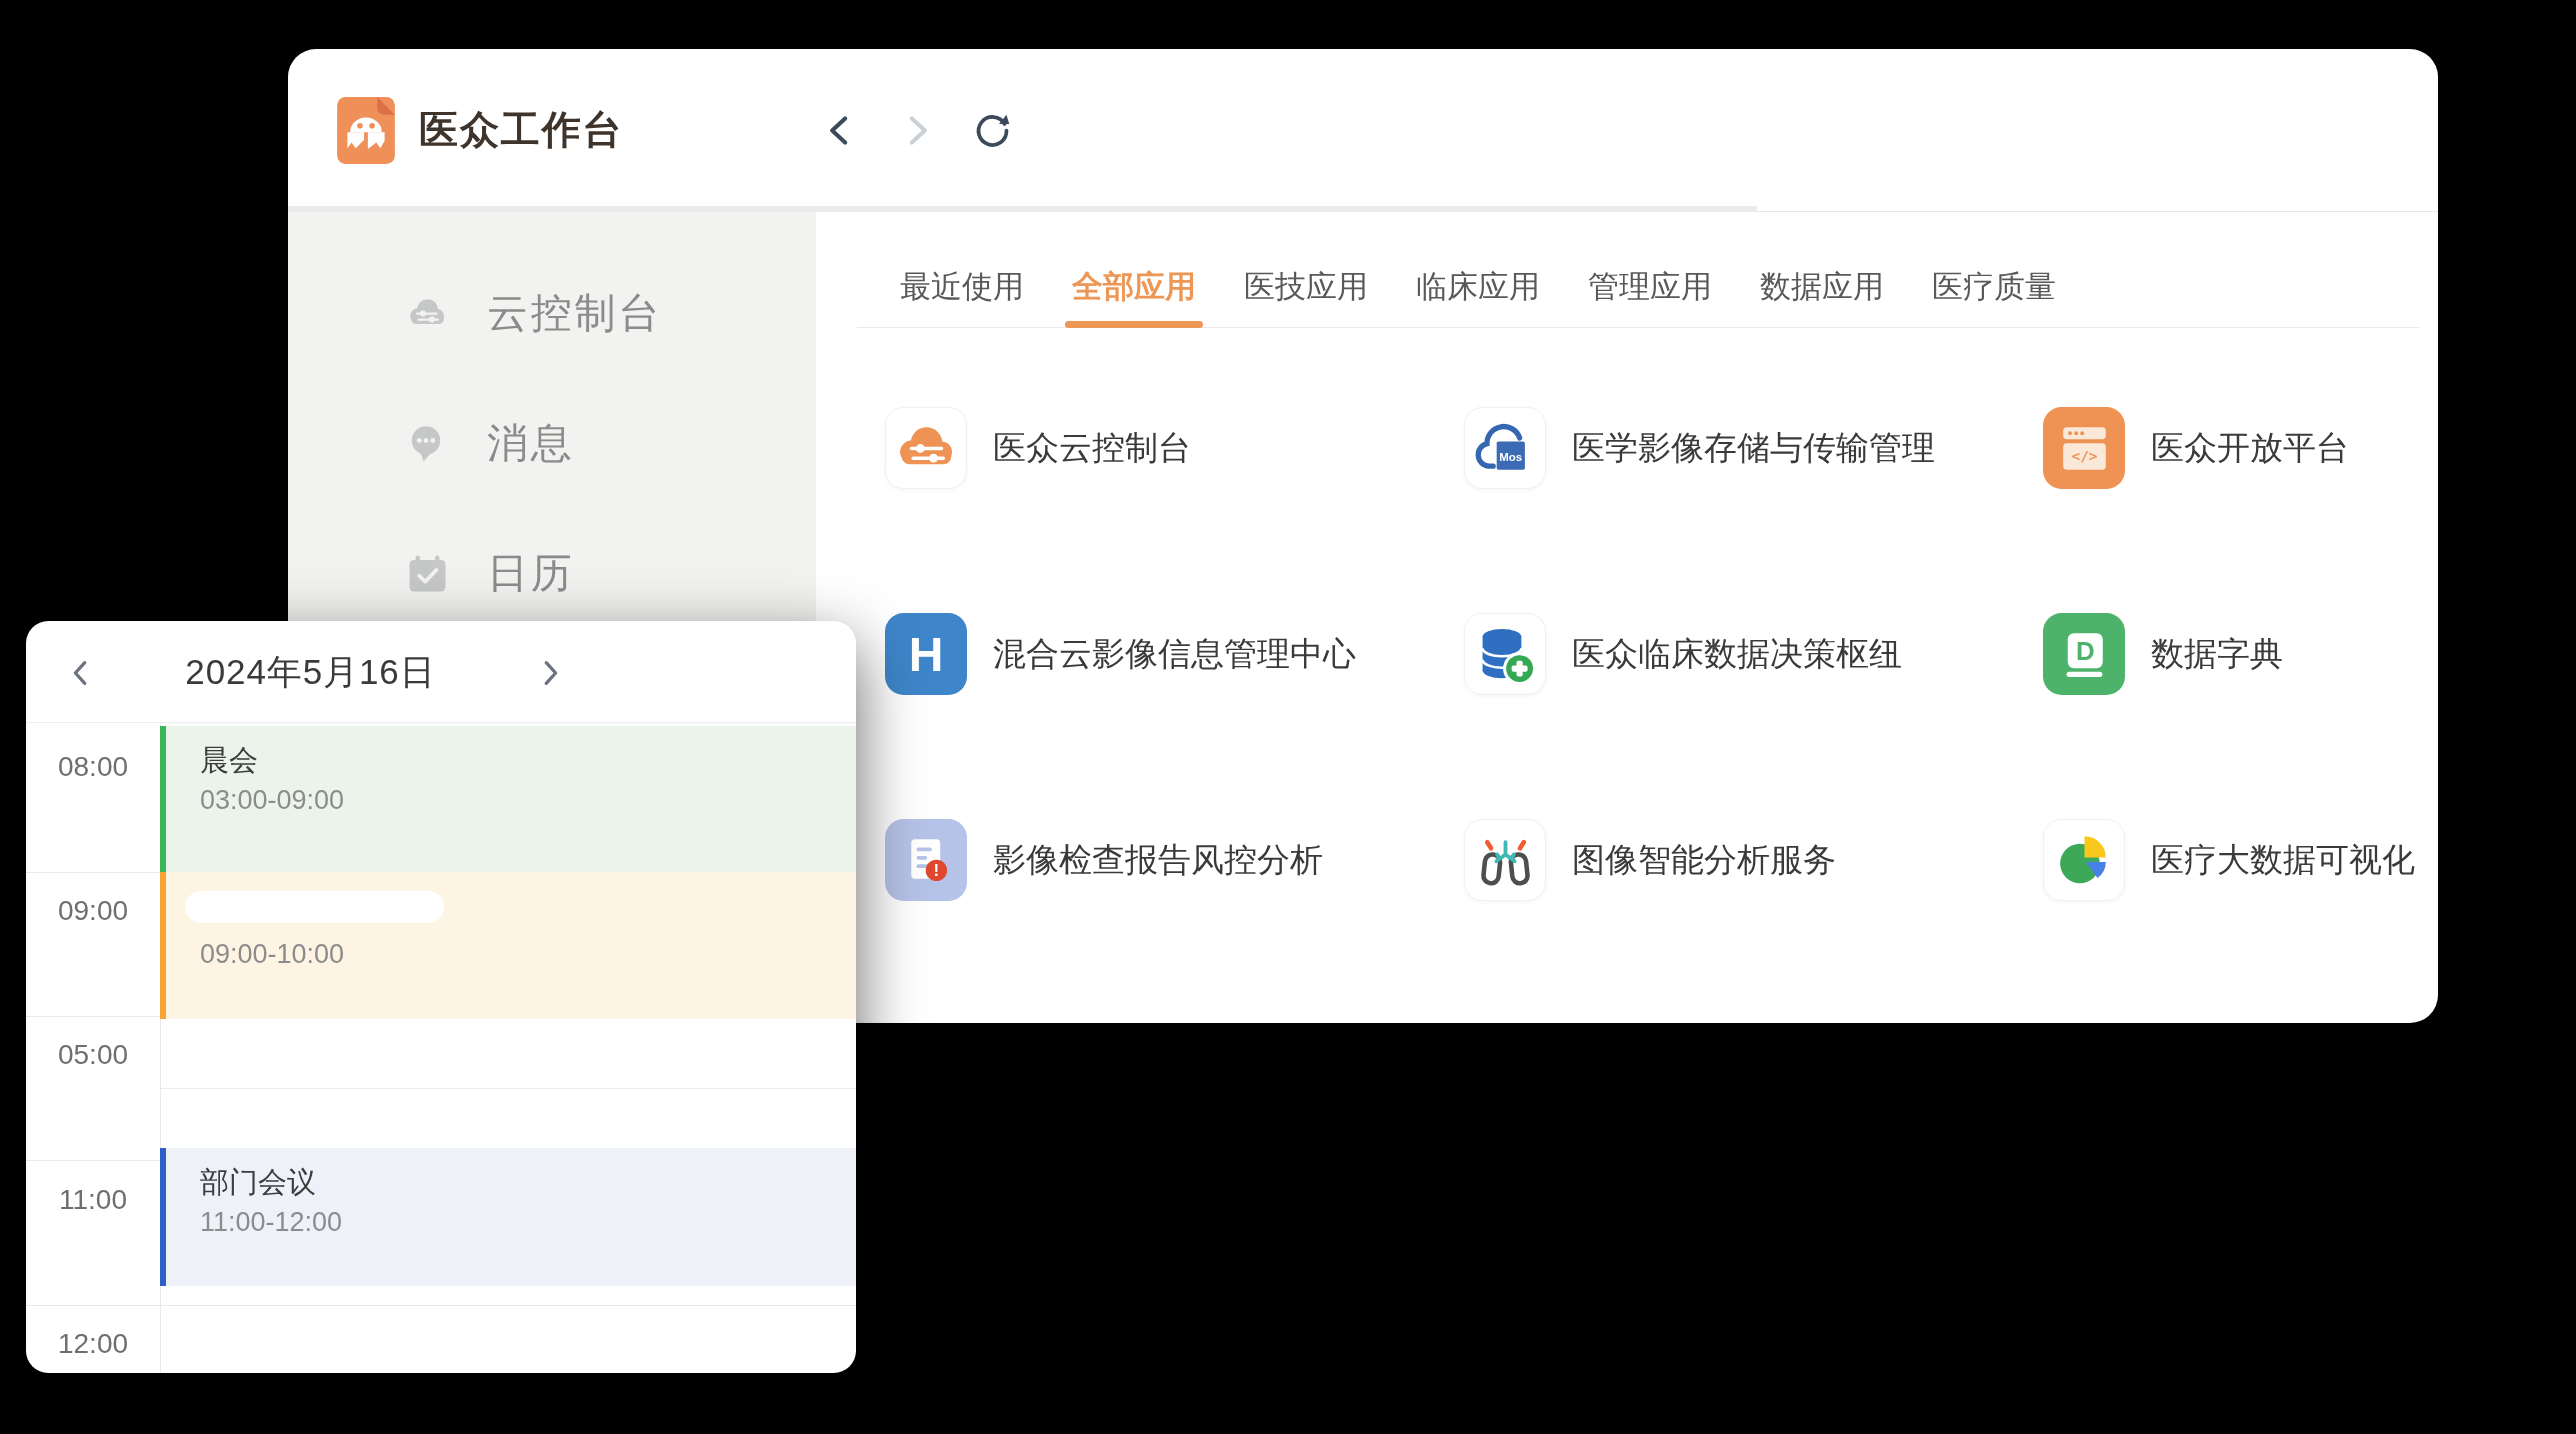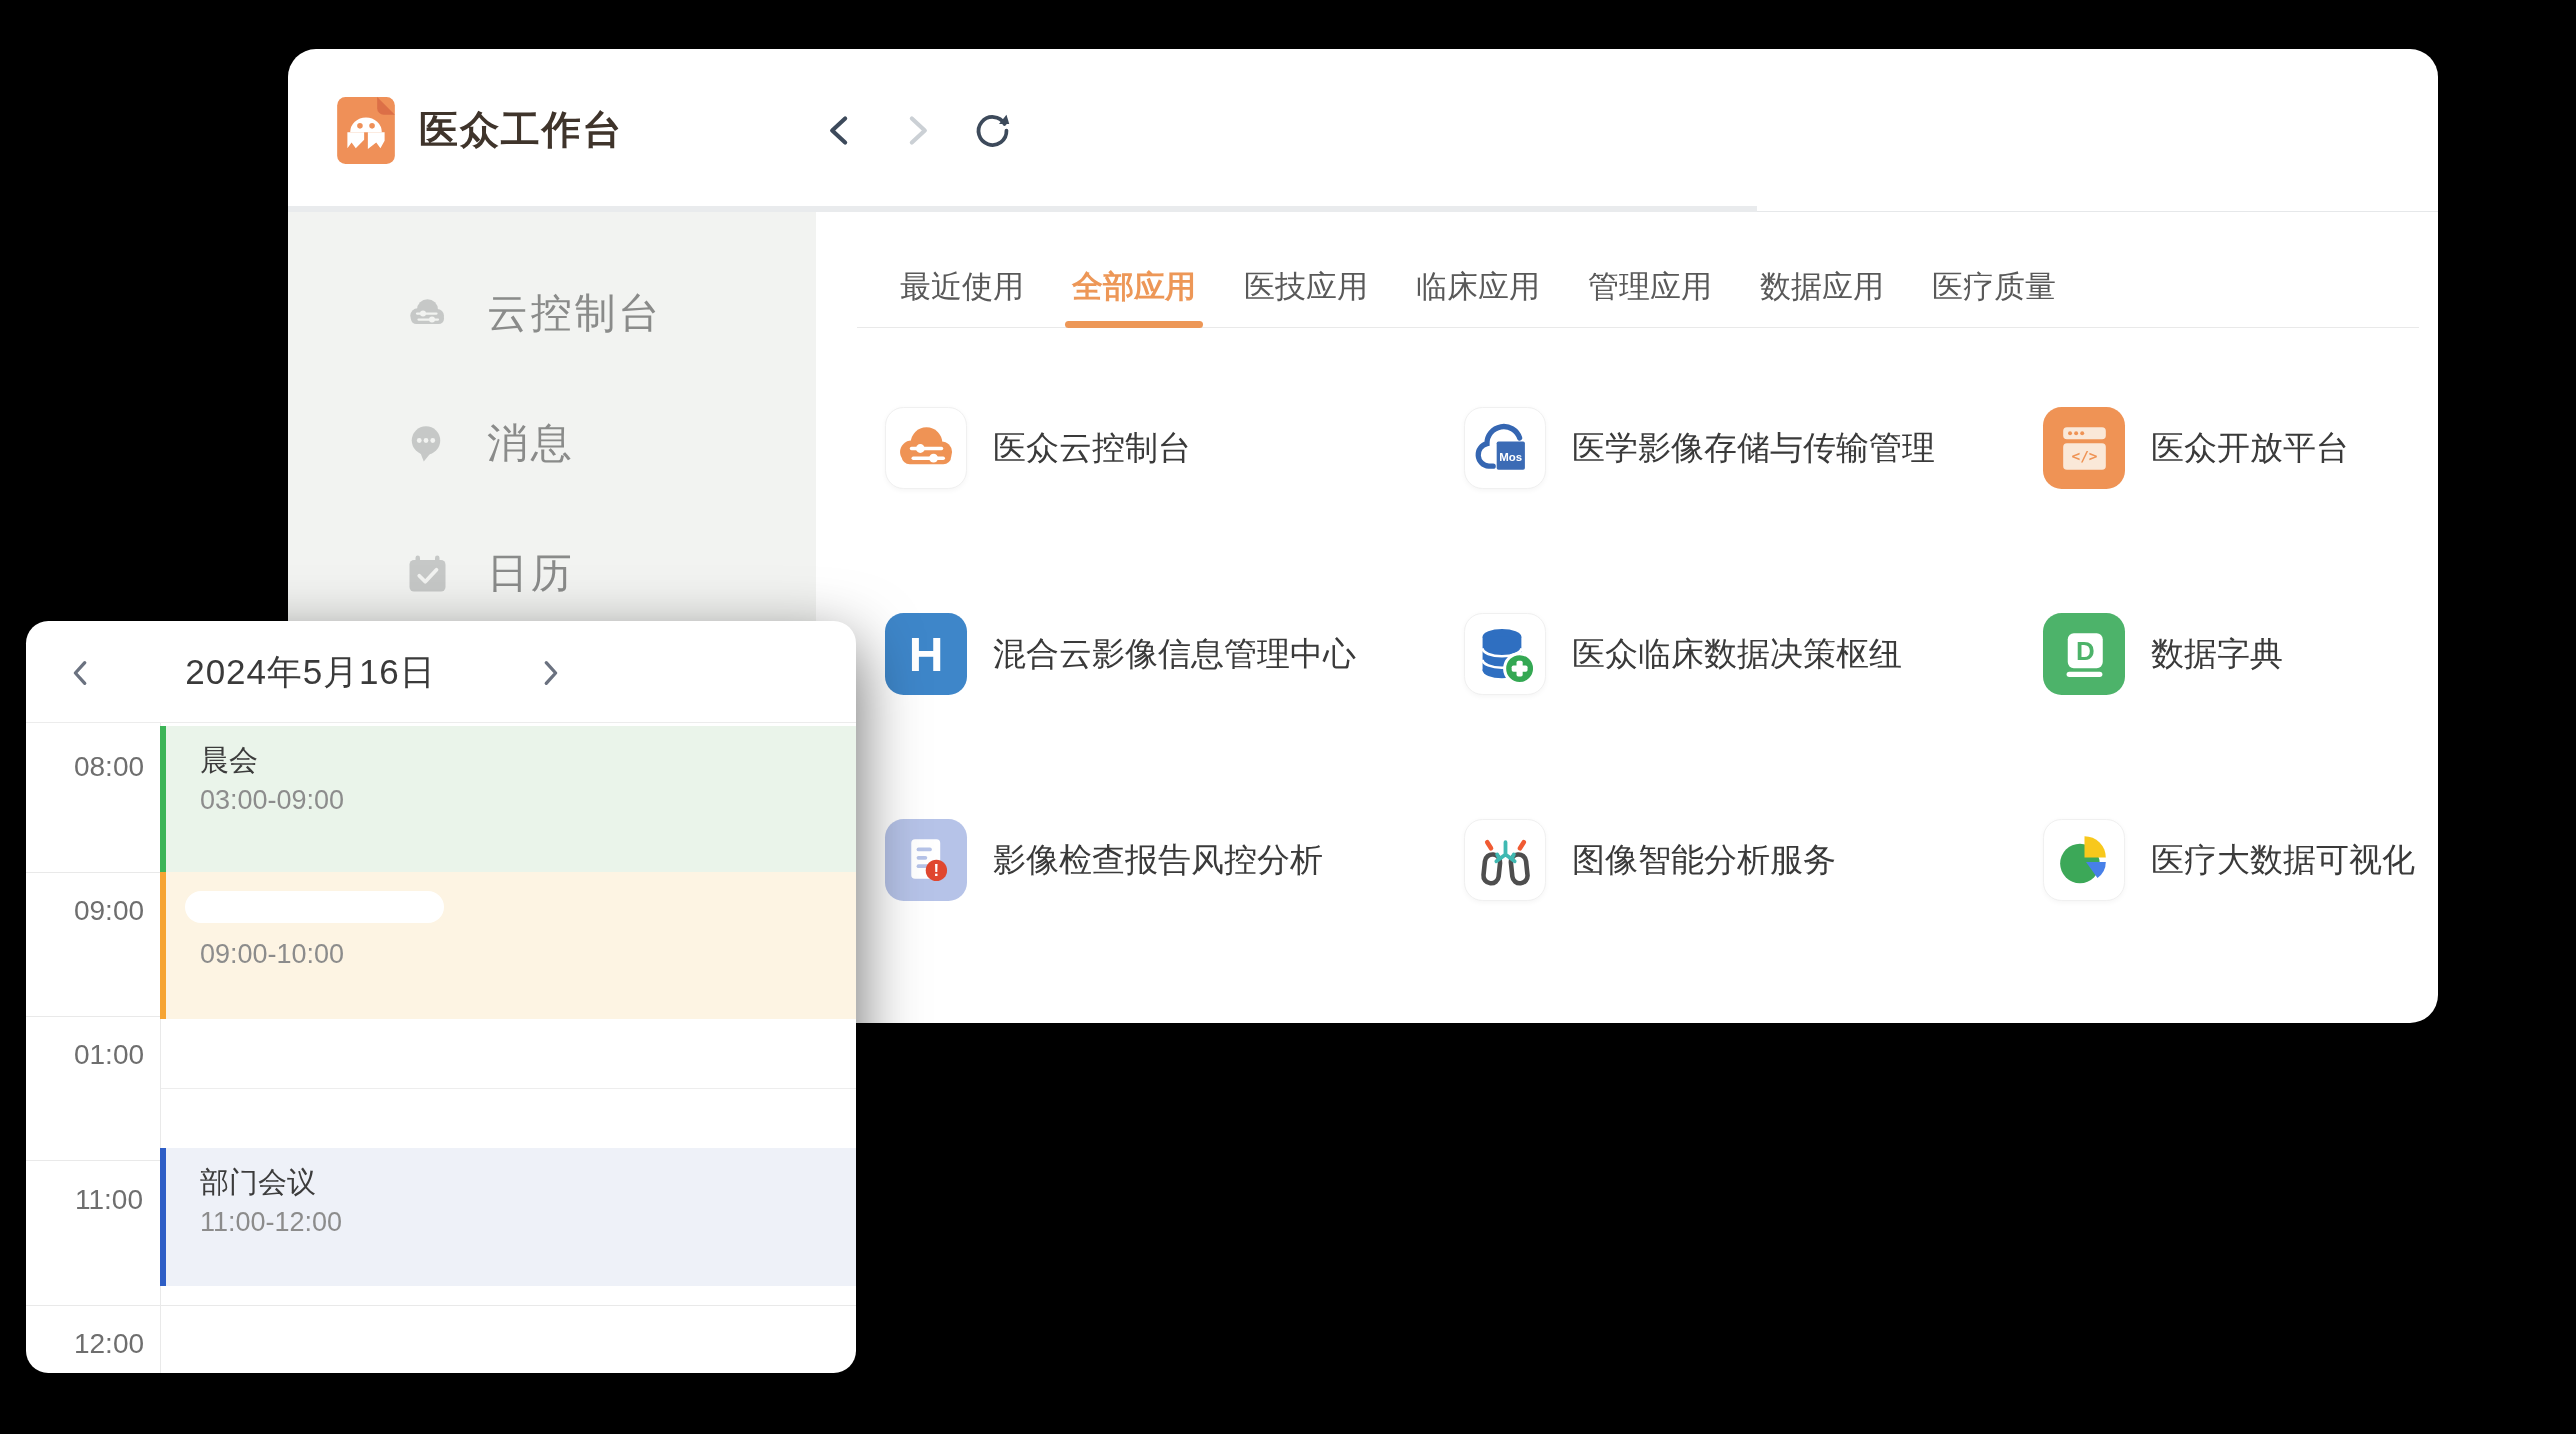--- a/index.html
+++ b/index.html
@@ -45,21 +45,21 @@
   .cal-header { position:relative; height:102px; border-bottom:0.9px solid #ECECEC; }
   .cal-nav { position:absolute; top:31px; width:41px; height:41px; display:flex; align-items:center; justify-content:center; background:none; border:none; cursor:pointer; }
   .cal-prev { left:34px; }
   .cal-next { left:503px; }
   .cal-date { position:absolute; left:89px; top:0; width:391px; height:102px; display:flex; align-items:center; justify-content:center;
     font-size:35px; font-weight:500; color:#3A3A3A; letter-spacing:0.9px; }
   .cal-body { position:relative; height:650px; }
   .cal-gutter-line { position:absolute; left:134px; top:0; bottom:0; width:0.9px; background:#E9E9E9; }
   .hline { position:absolute; left:0; right:0; height:0.9px; background:#E9E9E9; }
   .hline.half { left:134px; background:#EDEDED; }
-  .time-label { position:absolute; left:16px; width:134px; text-align:center; font-size:28px; color:#6E6E6E; }
+  .time-label { position:absolute; left:0; width:134px; text-align:center; font-size:28px; color:#6E6E6E; }
   .event { position:absolute; left:134px; right:0; border-left:6.5px solid; padding:15px 0 0 34px; }
   .event.green { background:#EAF4EA; border-color:#3CB457; }
   .event.orange { background:#FDF4E3; border-color:#F6A433; }
   .event.blue { background:#EEF1F8; border-color:#2E5EC6; }
   .event-title { font-size:29px; font-weight:500; color:#3C3C3C; line-height:39px; }
   .event-time { font-size:27px; color:#8C8C8C; line-height:37px; margin-top:1.9px; }
   .event-pill { width:259px; height:32px; border-radius:16px; background:#fff; margin:3.7px 0 13px -15px; }
 </style>
 </head>
 <body>
@@ -285,21 +285,21 @@
     <div class="cal-body">
       <div class="hline" style="top:149px"></div>
       <div class="hline" style="top:293px"></div>
       <div class="hline half" style="top:365px"></div>
       <div class="hline" style="top:437px"></div>
       <div class="hline" style="top:582px"></div>
       <div class="cal-gutter-line"></div>
 
       <div class="time-label" style="top:28px">08:00</div>
       <div class="time-label" style="top:172px">09:00</div>
-      <div class="time-label" style="top:316px">01:00</div>
+      <div class="time-label" style="top:316px">05:00</div>
       <div class="time-label" style="top:461px">11:00</div>
       <div class="time-label" style="top:605px">12:00</div>
 
       <div class="event green" style="top:2.8px;height:146px;">
         <div class="event-title">晨会</div>
         <div class="event-time">03:00-09:00</div>
       </div>
 
       <div class="event orange" style="top:149px;height:147px;">
         <div class="event-pill"></div>

